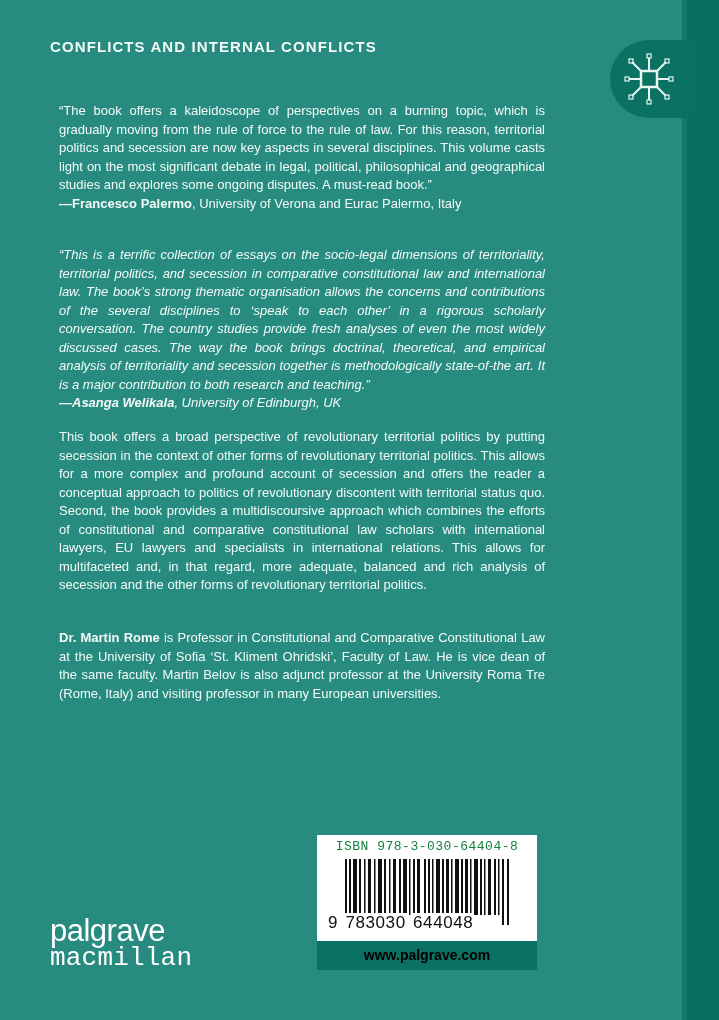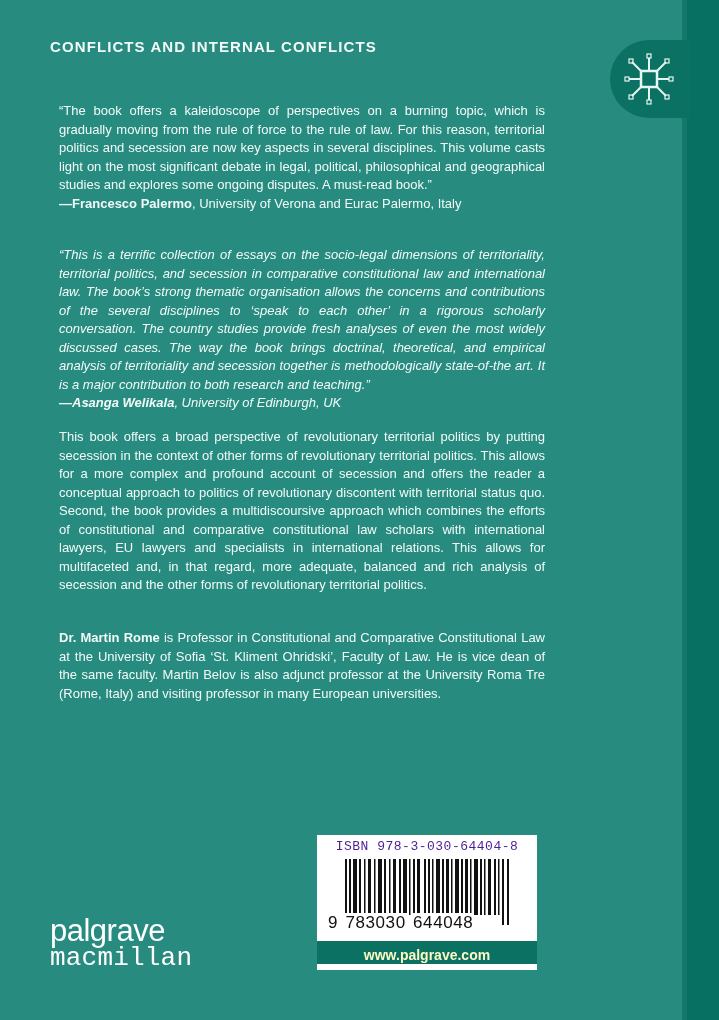--- a/index.html
+++ b/index.html
@@ -42,34 +42,34 @@
   .desc { top:428px; }
   .bio { top:629px; }
   .bio b { font-weight:bold; }
   .isbn-box {
     position:absolute; left:317px; top:835px; width:220px; height:135px;
     background:#ffffff;
   }
   .isbn-label {
     position:absolute; left:0; top:4px; width:100%; text-align:center;
     font-family:"Liberation Mono", "DejaVu Sans Mono", monospace;
-    font-size:13px; color:#4c1d95; letter-spacing:0.5px;
+    font-size:13px; color:#15803d; letter-spacing:0.5px;
   }
   .barcode {
     position:absolute; left:28px; top:24px; width:166px; height:66px;
   }
   .isbn-digits {
     position:absolute; left:10px; top:78px; width:200px;
     font-family:"Liberation Sans", sans-serif; font-size:17px; color:#111;
     letter-spacing:0.6px; background:transparent;
   }
   .isbn-digits span { background:#fff; padding:0 1px; }
   .url-bar {
-    position:absolute; left:0; top:106px; width:220px; height:23px;
-    background:#0a7163; color:#fef9c3; font-weight:bold;
+    position:absolute; left:0; top:106px; width:220px; height:29px;
+    background:#0a7163; color:#000000; font-weight:bold;
     font-size:14px; line-height:29px; text-align:center;
   }
   .publisher-logo {
     position:absolute; left:50px; top:916px; color:#ffffff;
   }
   .publisher-logo .l1 { font-size:31px; line-height:30px; letter-spacing:-0.5px; }
   .publisher-logo .l2 { font-size:26px; line-height:24px; letter-spacing:0.2px;font-family:Liberation Mono, monospace; }
 </style>
 </head>
 <body>

